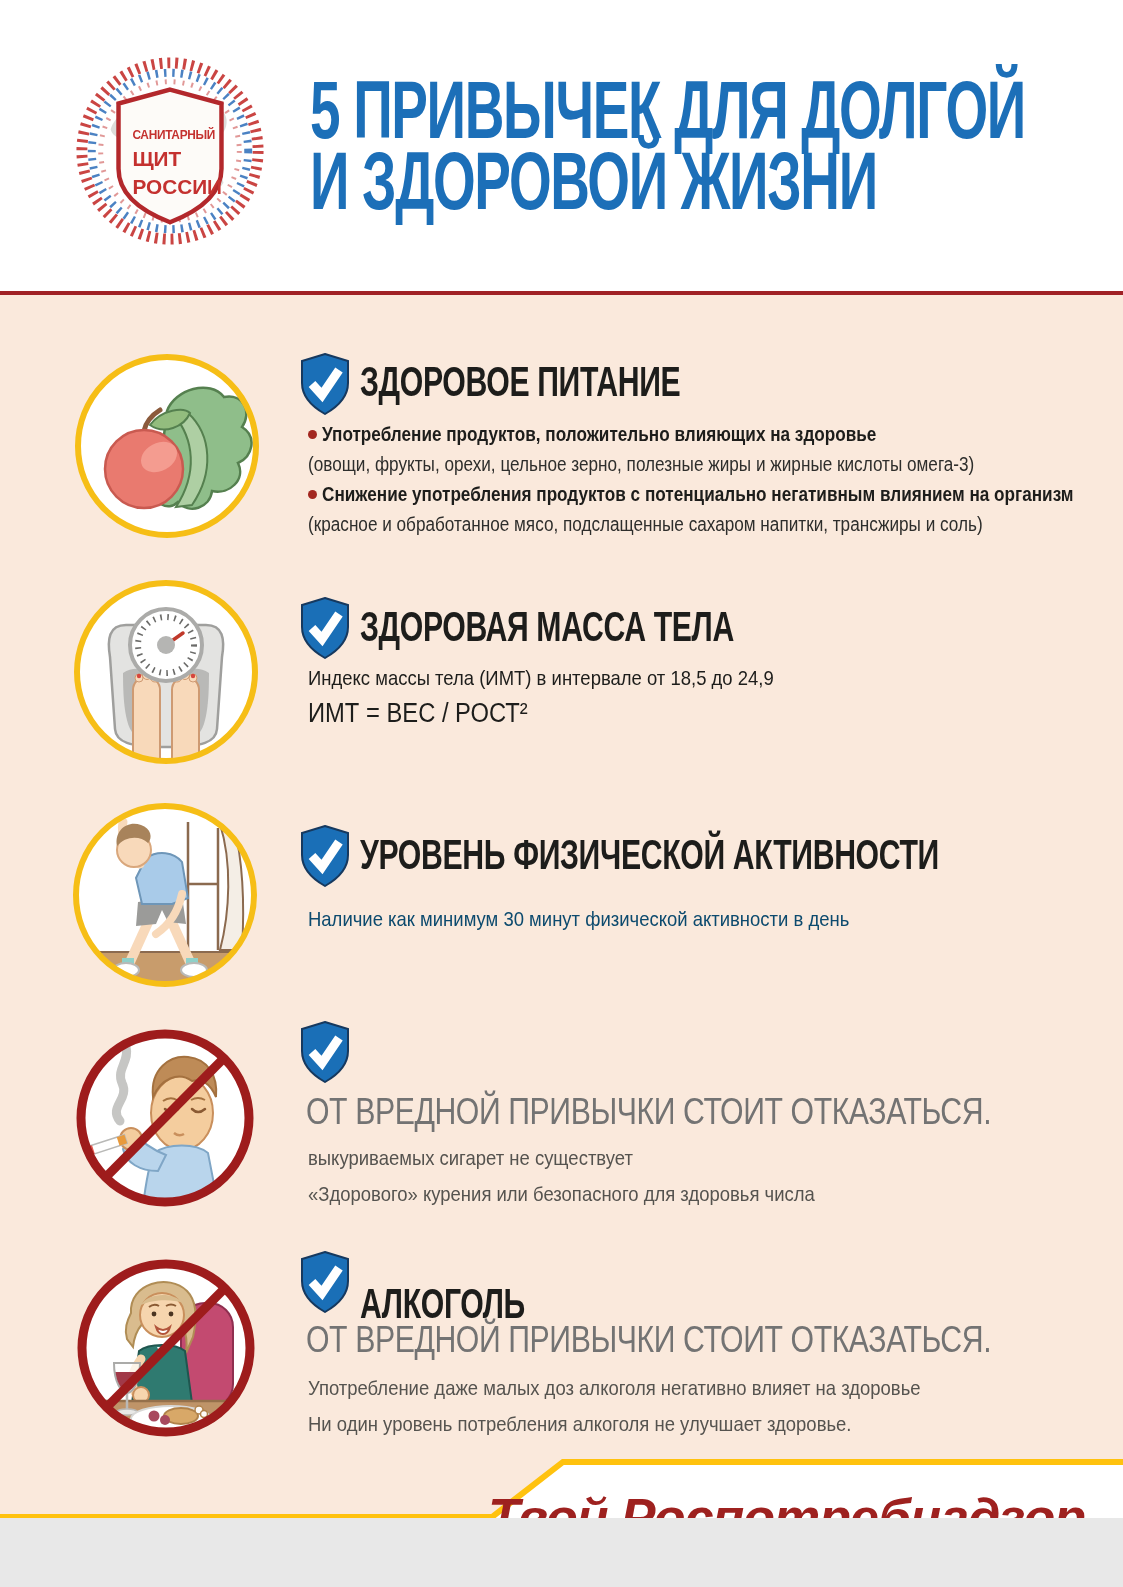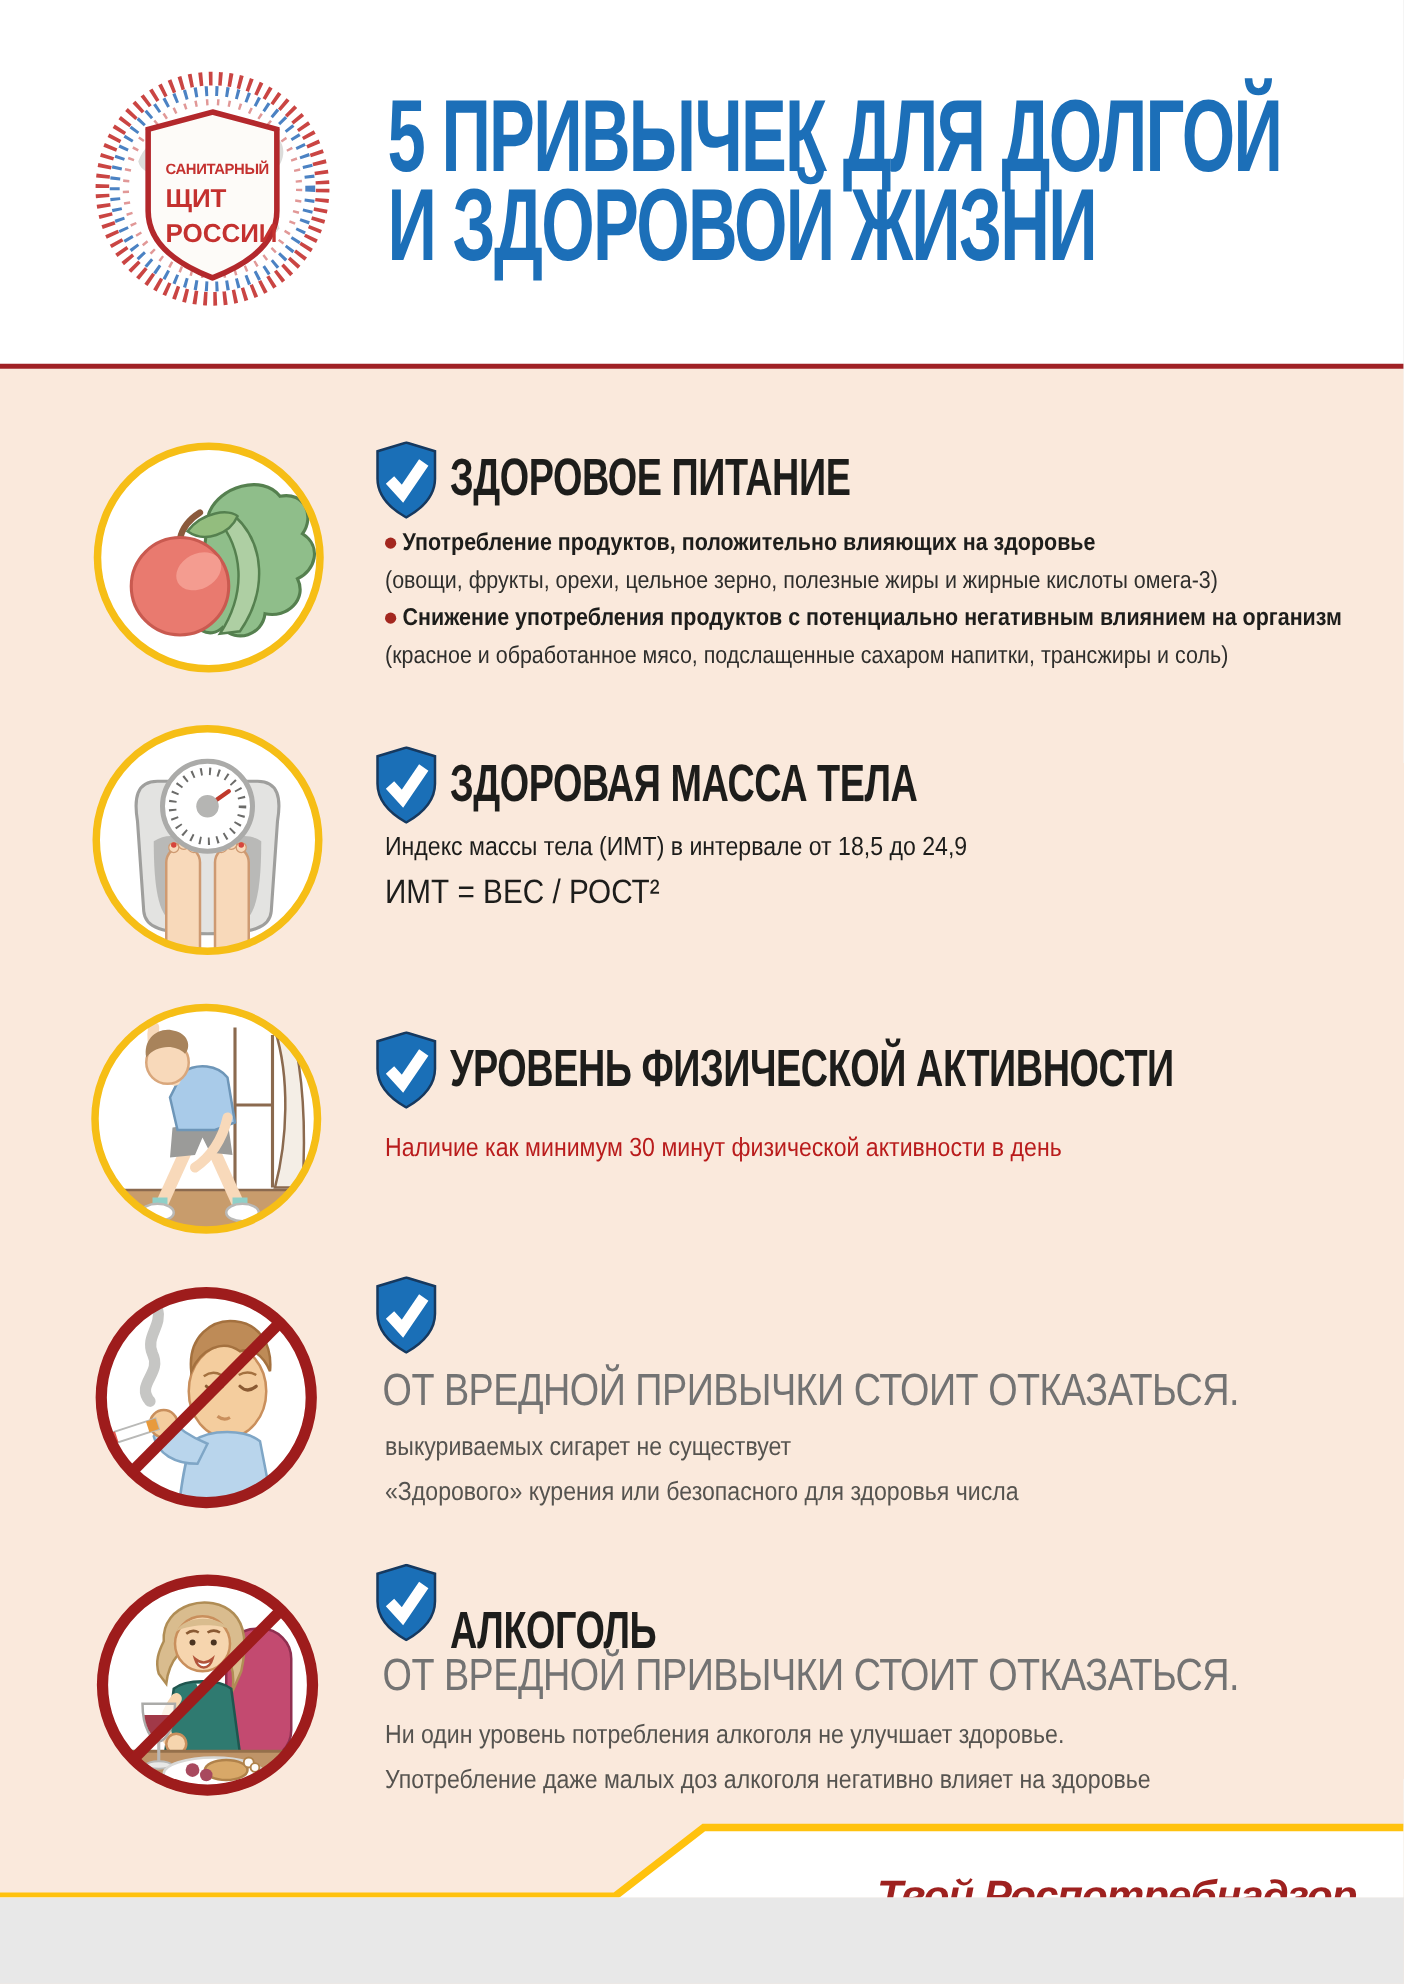--- a/index.html
+++ b/index.html
@@ -14,24 +14,24 @@
   .sx72{transform:scaleX(.72);}
   .sx84{transform:scaleX(.84);}
   .sx88{transform:scaleX(.88);}
   .title{left:310px;top:74px;color:#1C6FB8;font-weight:bold;font-size:82px;line-height:71px;letter-spacing:-2px;}
   .sec-title{font-weight:bold;font-size:42px;line-height:48px;color:#1D1D1B;letter-spacing:-.5px;}
   .statement{font-size:36px;line-height:48px;color:#737373;letter-spacing:-.5px;}
   .bullet-line{height:30px;line-height:30px;font-size:19.5px;color:#2E2E2C;display:flex;align-items:center;}
   .bullet-line .dot{width:9px;height:9px;border-radius:50%;background:#A3271F;margin-right:5px;flex:0 0 auto;}
   .bullet-line.bold{font-weight:bold;color:#1D1D1B;}
   .body-line{font-size:21px;line-height:32px;color:#1D1D1B;}
-  .gray{color:#b91c1c;}
+  .gray{color:#0c4a6e;}
   .formula{font-size:27px;line-height:34px;font-weight:normal;color:#1D1D1B;}
   .note{font-size:21px;line-height:36px;color:#55534F;}
-  .footer-text{right:38px;top:1488px;font-size:34px;line-height:58px;font-weight:bold;font-style:italic;
+  .footer-text{right:38px;top:1488px;font-size:52px;line-height:58px;font-weight:bold;font-style:italic;
                color:#9E211F;letter-spacing:-1px;text-align:right;}
   svg{display:block;}
 </style>
 </head>
 <body>
 
 <div class="page">
 
   <svg width="0" height="0" style="position:absolute">
     <defs>
@@ -285,22 +285,22 @@
   <svg class="abs" style="left:300px;top:1251px;" width="50" height="62" viewBox="0 0 50 62">
       <use href="#shield-check"></use>
     </svg>
   <div class="abs sec-title" style="left:360px;top:1256px;margin-top:24px;">
     <span class="sx sx72">АЛКОГОЛЬ</span>
   </div>
   <div class="abs statement" style="left:306px;top:1316px;">
     <span class="sx sx84">ОТ ВРЕДНОЙ ПРИВЫЧКИ СТОИТ ОТКАЗАТЬСЯ.</span>
   </div>
   <div class="abs note" style="left:308px;top:1370px;">
+    <div><span class="sx sx88">Употребление даже малых доз алкоголя негативно влияет на здоровье</span></div>
     <div><span class="sx sx88">Ни один уровень потребления алкоголя не улучшает здоровье.</span></div>
-    <div><span class="sx sx88">Употребление даже малых доз алкоголя негативно влияет на здоровье</span></div>
   </div>
 
   <svg class="abs" style="left:0;top:1440px;" width="1123" height="147" viewBox="0 0 1123 147">
     <polygon points="0,0 1123,0 1123,22 563,22 492,77 0,77" fill="#FAE9DC"></polygon>
     <polygon points="0,77 492,77 563,22 1123,22 1123,142 0,142" fill="#ffffff"></polygon>
     <polyline points="0,77 492,77 563,22 1123,22" fill="none" stroke="#FFC20E" stroke-width="6"></polyline>
     <rect x="0" y="142" width="1123" height="5" fill="#FAE9DC"></rect>
   </svg>
   <div class="abs footer-text nowrap">Твой Роспотребнадзор</div>
 

